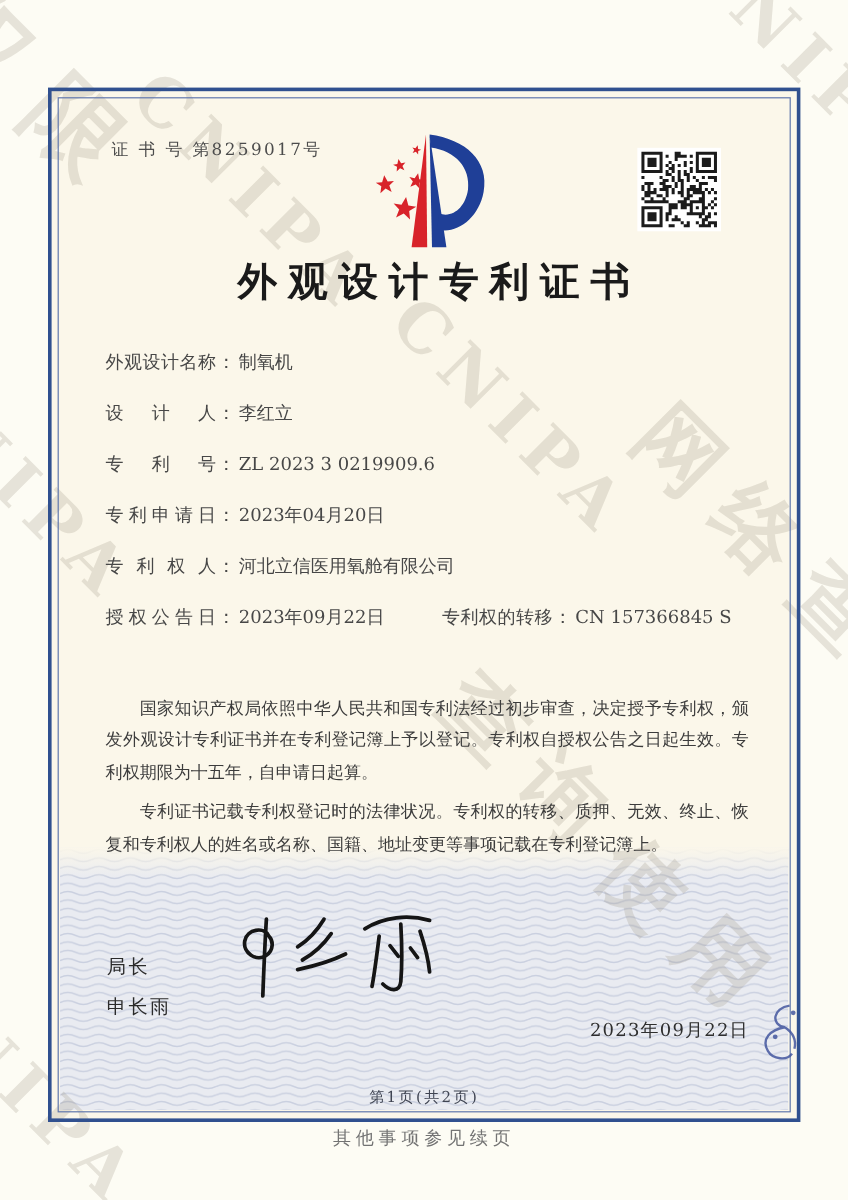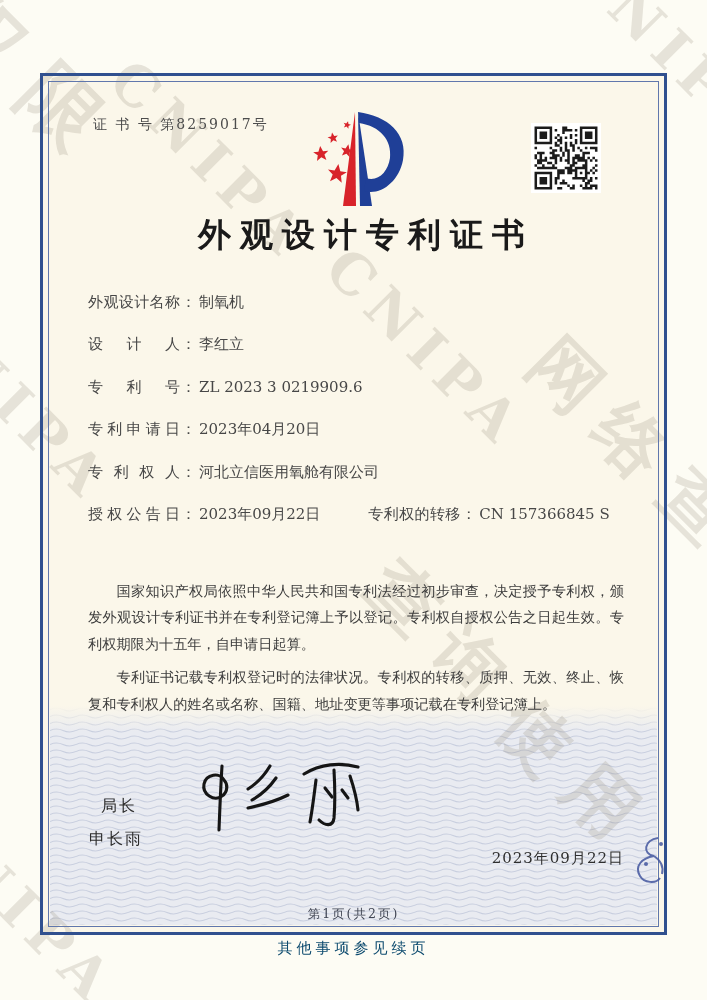--- a/index.html
+++ b/index.html
@@ -28,26 +28,26 @@
   .qr{left:531px;top:123px;width:70px;height:70px;}
   .title{left:0;top:213px;width:707px;text-align:center;font-size:33px;font-weight:bold;
          letter-spacing:9px;padding-left:25px;box-sizing:border-box;color:#1a1a1a;}
   .fields{left:88px;top:281px;width:540px;font-size:15px;color:#474747;}
   .row{height:42.4px;line-height:42.4px;white-space:nowrap;}
   .lab{display:inline-block;width:92px;text-align:justify;text-align-last:justify;vertical-align:top;}
   .col{padding:0 3px 0 1px;}
   .item.second{margin-left:48px;}
   .paras{left:88px;top:578px;width:536px;font-size:14.2px;color:#3c3c3c;}
   .paras p{margin:0 0 7px 0;line-height:1.86;text-align:justify;text-indent:2em;}
-  .sig-role{left:89px;top:796px;font-size:16px;letter-spacing:2px;color:#2b2b2b;margin-left:12px;}
+  .sig-role{left:89px;top:796px;font-size:16px;letter-spacing:2px;color:#2b2b2b;}
   .sig-name{left:89px;top:829px;font-size:16px;letter-spacing:2px;color:#2b2b2b;}
   .sig-script{left:192px;top:752px;width:190px;height:85px;}
   .issue-date{left:40px;top:849px;width:584px;text-align:right;font-size:15px;color:#2e2e2e;letter-spacing:1px;}
   .page-num{left:0;top:906px;width:707px;text-align:center;font-size:12.5px;letter-spacing:2px;color:#3f4452;}
-  .footer-note{left:0;top:939px;width:707px;text-align:center;font-size:15px;letter-spacing:4px;color:#0c4a6e;}
+  .footer-note{left:0;top:939px;width:707px;text-align:center;font-size:15px;letter-spacing:4px;color:#737373;}
   .ornament{left:628px;top:836px;width:40px;height:52px;z-index:6;}
 </style>
 </head>
 <body>
 
 <div class="page">
 
   <div class="cert-bg"></div>
 
   <div class="band">

